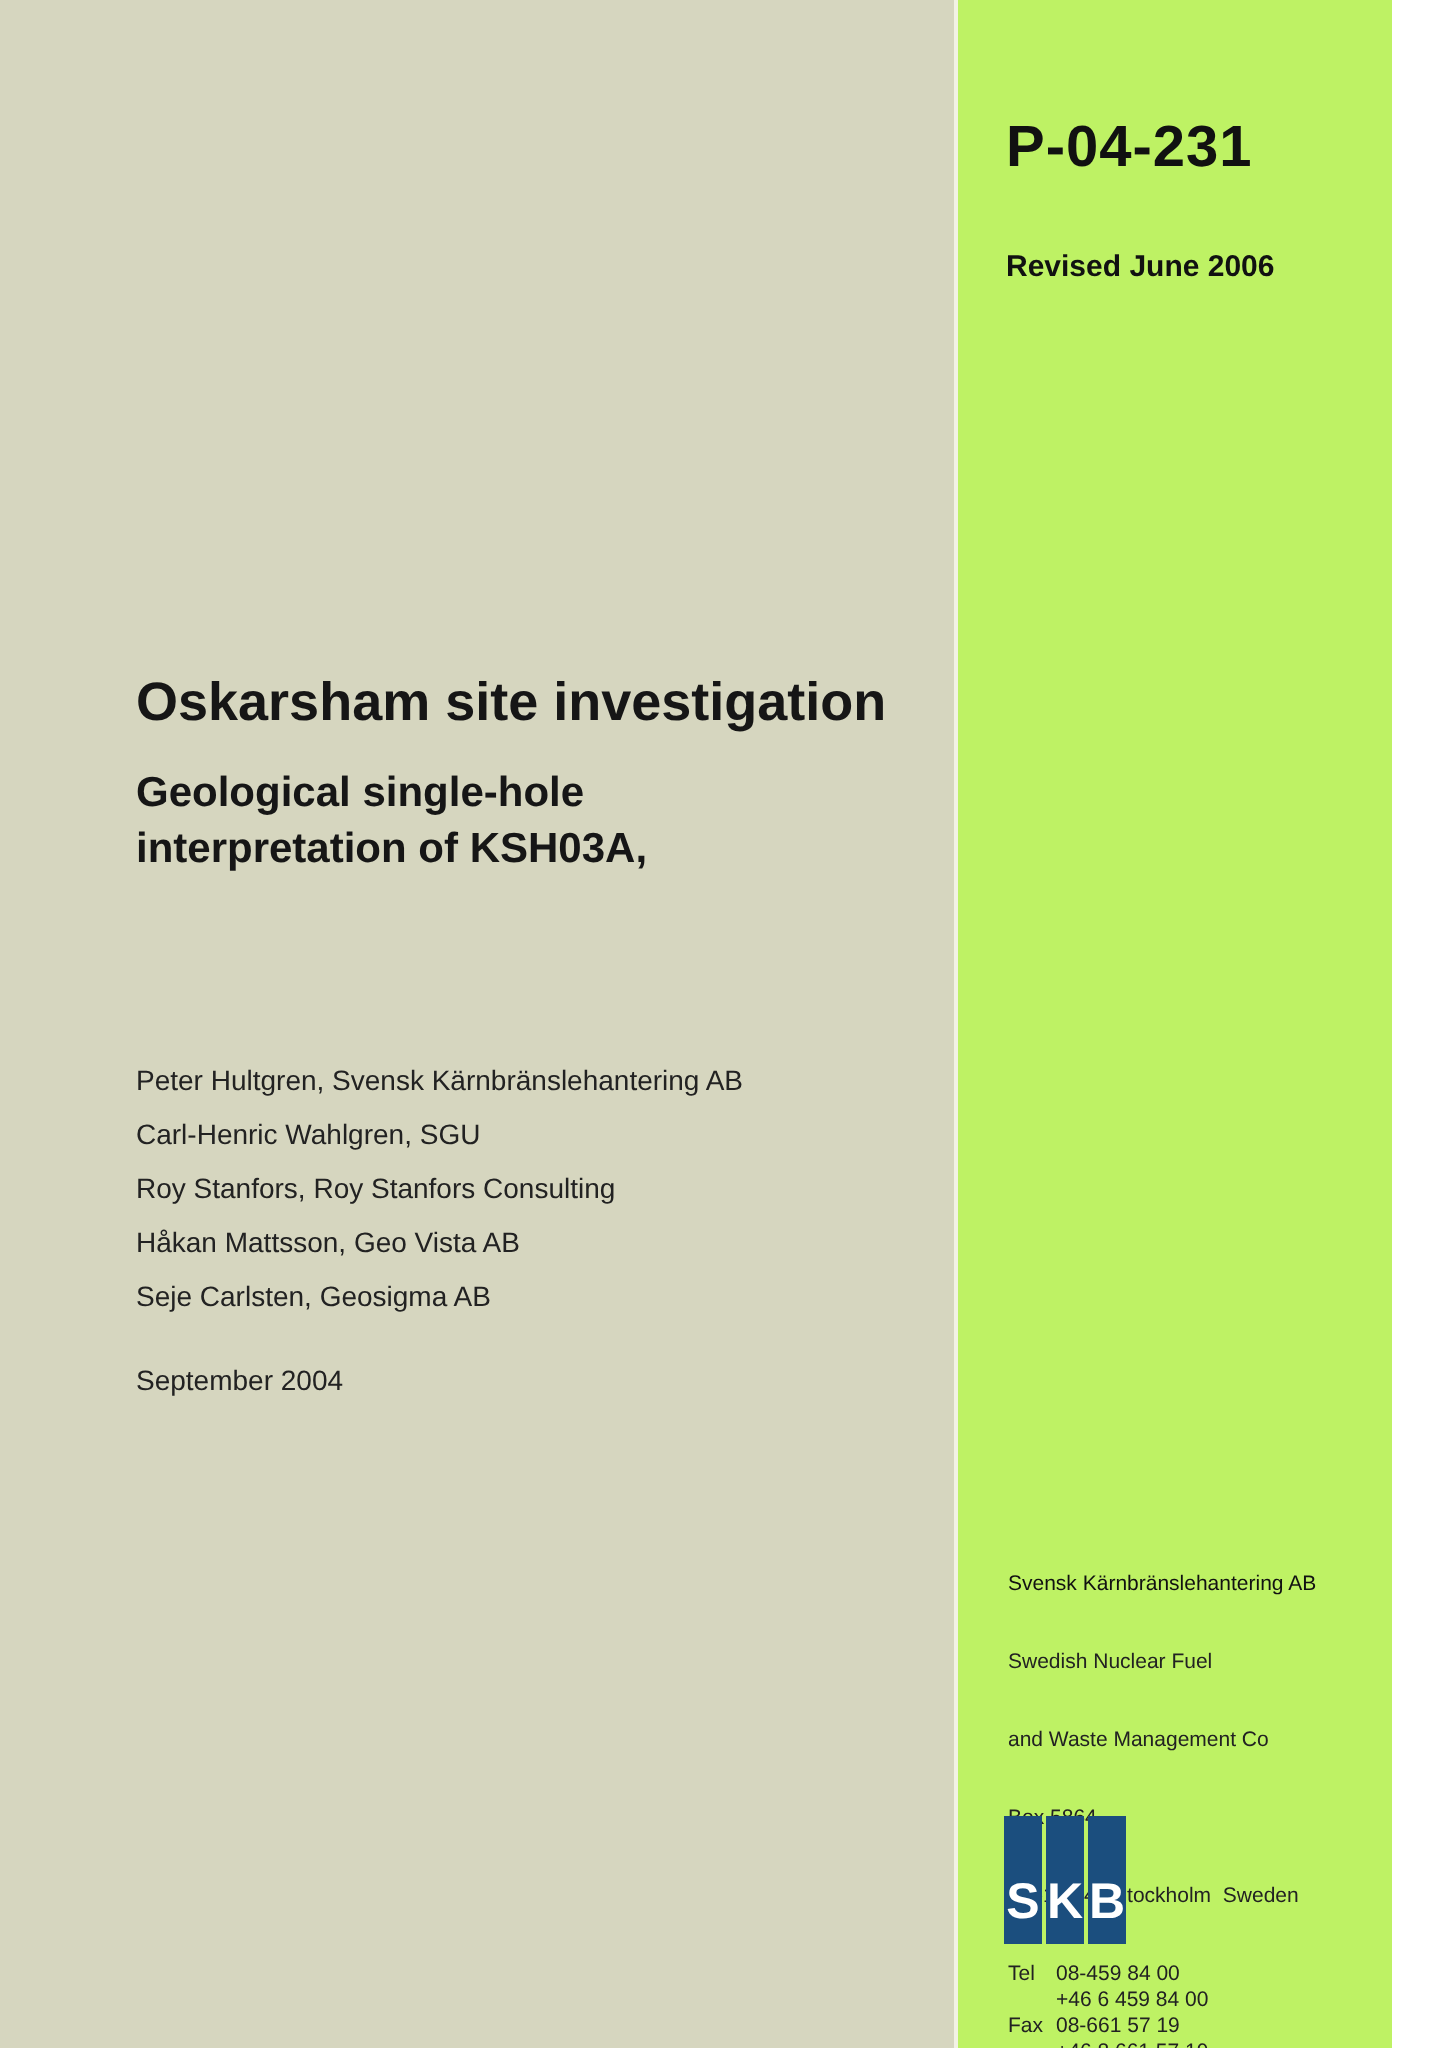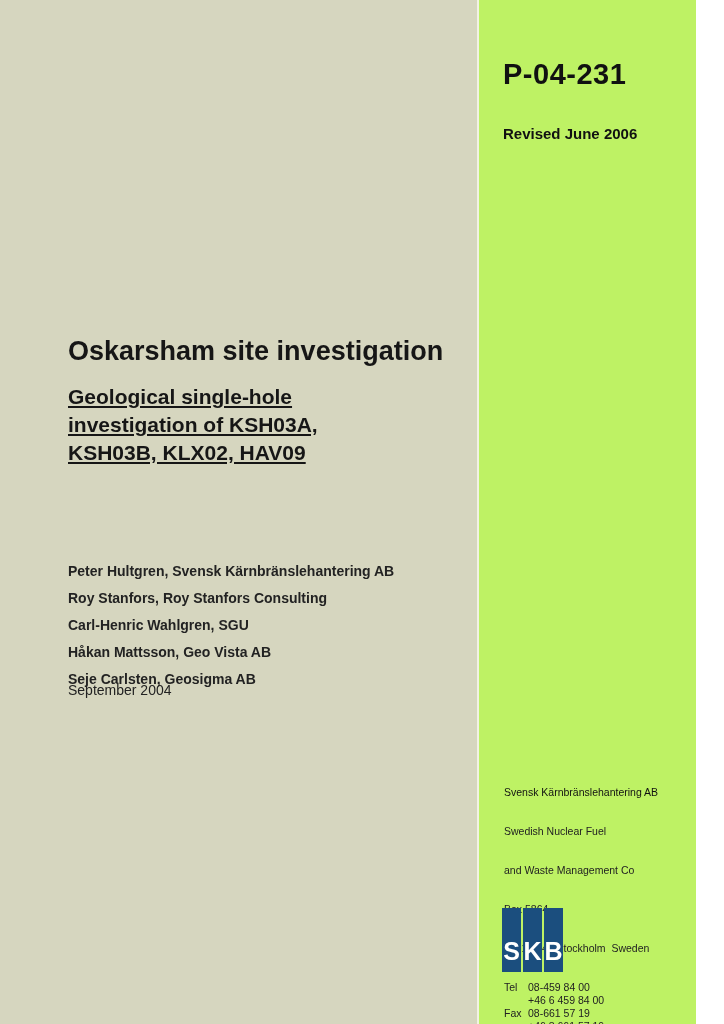--- a/index.html
+++ b/index.html
@@ -47,29 +47,27 @@
     font-weight: bold;
     color: #161616;
   }
   .report-title {
     position: absolute;
     left: 68px; top: 383px;
     font-size: 21px;
     font-weight: bold;
     line-height: 28px;
     color: #161616;
-    text-decoration: underline;
   }
   .authors {
     position: absolute;
-    left: 68px; top: 558px;
+    left: 68px; top: 527px;
     font-size: 14px;
     line-height: 27px;
     color: #222222;
-    font-weight: bold;
   }
   .report-date {
     position: absolute;
     left: 68px; top: 682px;
     font-size: 14px;
     color: #222222;
   }
   .publisher {
     position: absolute;
     left: 504px; top: 760px;
@@ -118,28 +116,27 @@
   <div class="left-panel"></div>
 
   <div class="report-number">P-04-231</div>
 
   <div class="revision-note">Revised June 2006</div>
 
   <div class="series-title">Oskarsham site investigation</div>
 
   <div class="report-title">
     <div>Geological single-hole</div>
-    <div>investigation of KSH03A,</div>
-    <div>KSH03B, KLX02, HAV09</div>
+    <div>interpretation of KSH03A,</div>
   </div>
 
   <div class="authors">
     <div>Peter Hultgren, Svensk Kärnbränslehantering AB</div>
+    <div>Carl-Henric Wahlgren, SGU</div>
     <div>Roy Stanfors, Roy Stanfors Consulting</div>
-    <div>Carl-Henric Wahlgren, SGU</div>
     <div>Håkan Mattsson, Geo Vista AB</div>
     <div>Seje Carlsten, Geosigma AB</div>
   </div>
 
   <div class="report-date">September 2004</div>
 
   <div class="publisher">
     <div class="publisher-name">Svensk Kärnbränslehantering AB</div>
     <div>Swedish Nuclear Fuel</div>
     <div>and Waste Management Co</div>

